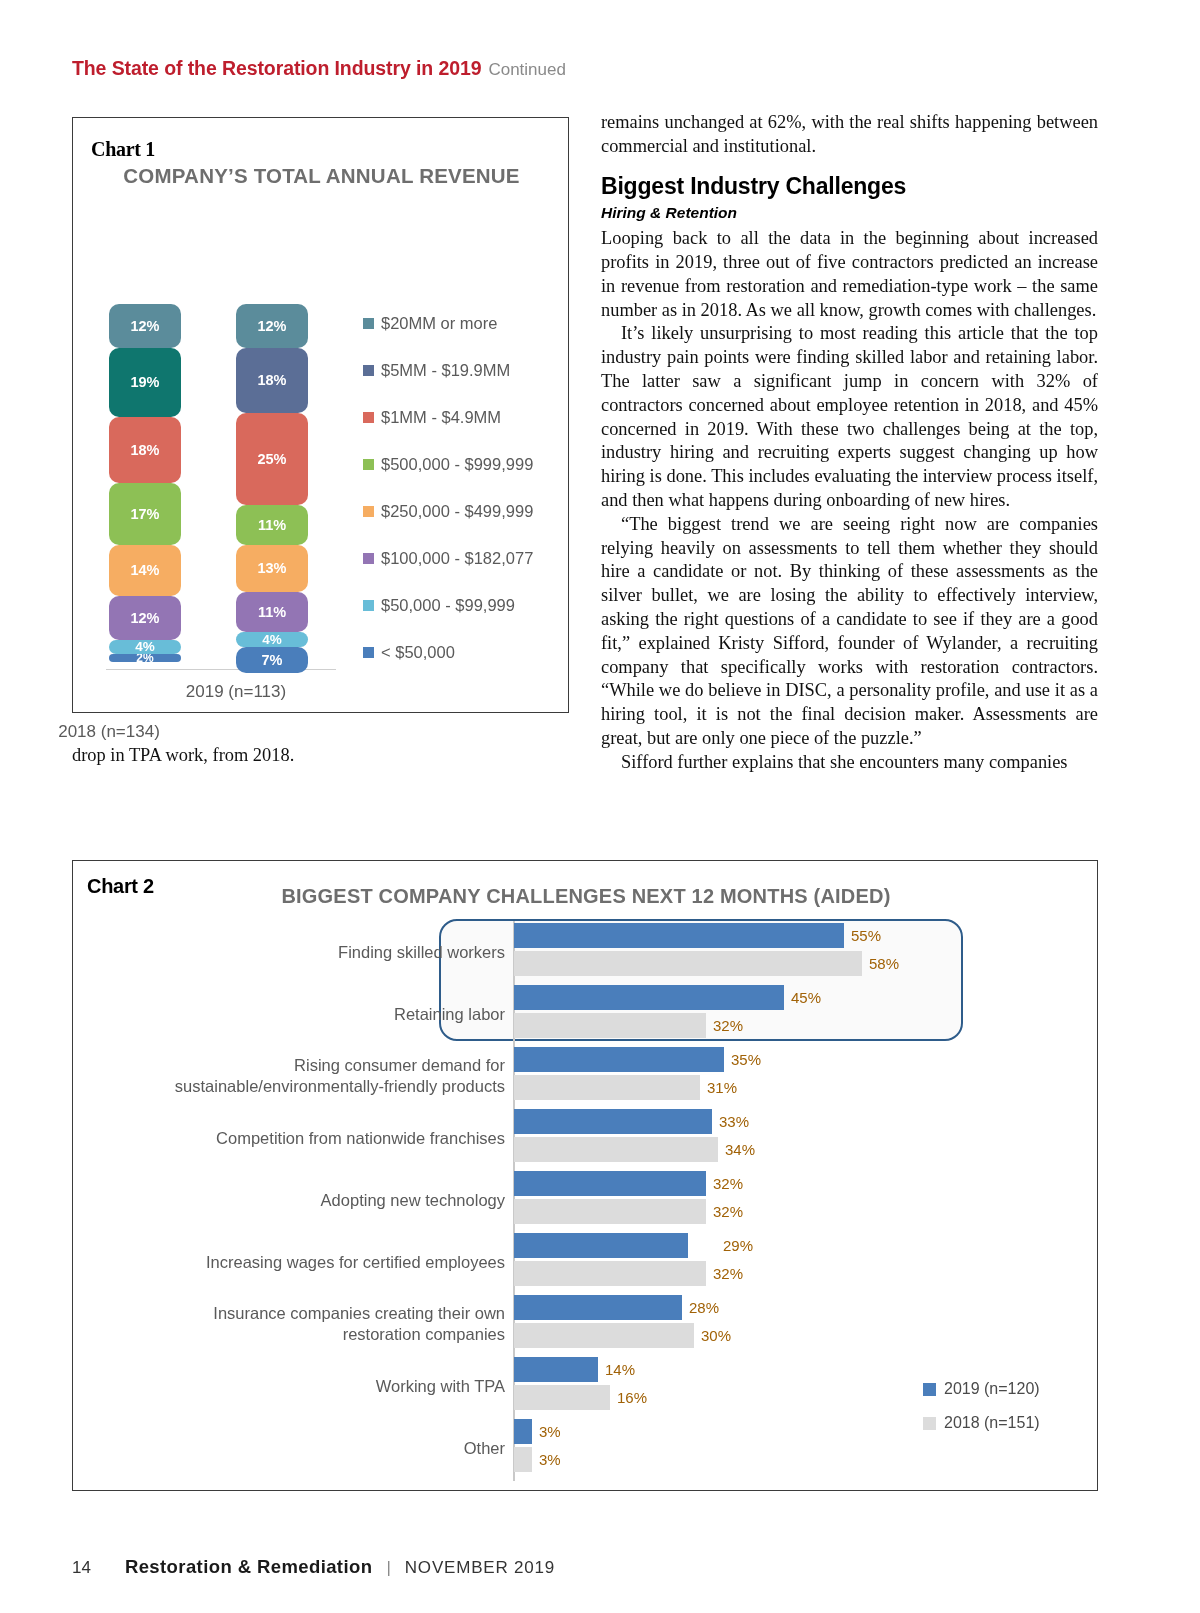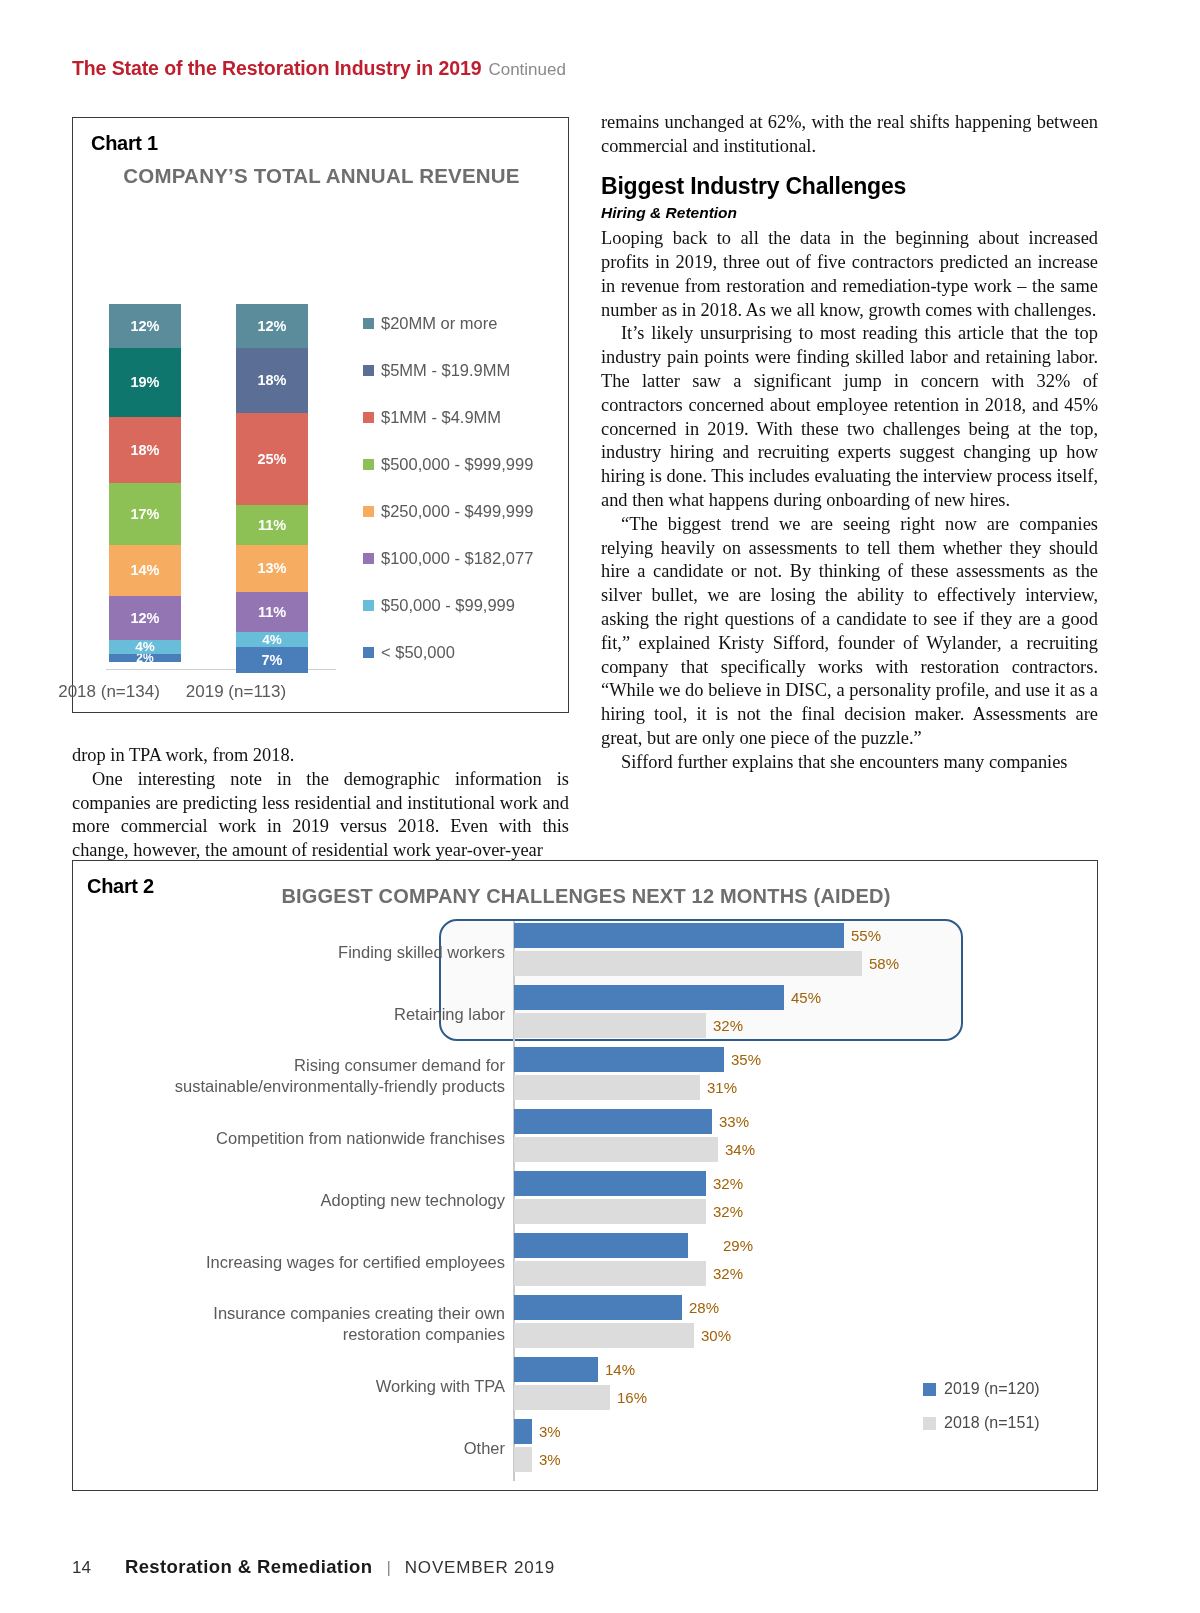--- a/index.html
+++ b/index.html
@@ -101,21 +101,21 @@
   .chart-title {
     position: absolute;
     font-family: "Liberation Sans", sans-serif;
     font-weight: bold;
     color: #6E6E6E;
     letter-spacing: 0.2px;
     text-align: center;
   }
 
   
-  #c1-tag { left: 18px; top: 14px; }
+  #c1-tag { left: 18px; top: 20px; font-family: Liberation Serif, serif; }
   #c1-title {
     left: 0; top: 46px; width: 497px;
     font-size: 20.5px;
   }
   .c1-plot {
     position: absolute;
     left: 0; top: 86px;
     width: 497px; height: 510px;
   }
   .c1-axisline {
@@ -137,31 +137,32 @@
   .c1-seg {
     display: flex;
     align-items: center;
     justify-content: center;
     color: #ffffff;
     font-family: "Liberation Sans", sans-serif;
     font-weight: bold;
     font-size: 14.5px;
     overflow: hidden;
     line-height: 1;
+    border-radius: 10px;
   }
   .c1-catlabel {
     position: absolute;
     top: 478px;
     width: 160px;
     text-align: center;
     font-family: "Liberation Sans", sans-serif;
     font-size: 17px;
     color: #5a5a5a;
   }
-  #c1-cat-2018 { left: -44px; }
+  #c1-cat-2018 { left: -44px; margin-top: 40px; }
   #c1-cat-2019 { left: 83px; }
 
   .c1-legend {
     position: absolute;
     left: 290px;
     top: 96px;
     width: 205px;
   }
   .c1-legend-row {
     display: flex;
@@ -404,21 +405,20 @@
     <h2 class="sec-head">Biggest Industry Challenges</h2>
     <h3 class="sub-head">Hiring &amp; Retention</h3>
     <p>Looping back to all the data in the beginning about increased profits in 2019, three out of five contractors predicted an increase in revenue from restoration and remediation-type work – the same number as in 2018. As we all know, growth comes with challenges.</p>
     <p class="indent">It’s likely unsurprising to most reading this article that the top industry pain points were finding skilled labor and retaining labor. The latter saw a significant jump in concern with 32% of contractors concerned about employee retention in 2018, and 45% concerned in 2019. With these two challenges being at the top, industry hiring and recruiting experts suggest changing up how hiring is done. This includes evaluating the interview process itself, and then what happens during onboarding of new hires.</p>
     <p class="indent">“The biggest trend we are seeing right now are companies relying heavily on assessments to tell them whether they should hire a candidate or not. By thinking of these assessments as the silver bullet, we are losing the ability to effectively interview, asking the right questions of a candidate to see if they are a good fit,” explained Kristy Sifford, founder of Wylander, a recruiting company that specifically works with restoration contractors. “While we do believe in DISC, a personality profile, and use it as a hiring tool, it is not the final decision maker. Assessments are great, but are only one piece of the puzzle.”</p>
     <p class="indent">Sifford further explains that she encounters many companies</p>
   </div>
 
   <div class="col-left-lower bodytext">
     <p>drop in TPA work, from 2018.</p>
-    <p class="indent">One interesting note in the demographic information is companies are predicting less residential and institutional work and more commercial work in 2019 versus 2018. Even with this change, however, the amount of residential work year-over-year</p>
   </div>
 
   <div class="chart-box" id="chart2-box">
     <div class="chart-tag" id="c2-tag">Chart 2</div>
     <div class="chart-title" id="c2-title">BIGGEST COMPANY CHALLENGES NEXT 12 MONTHS (AIDED)</div>
 
     <div class="c2-plot">
       <div class="c2-highlight"></div>
       <div class="c2-axis"></div>
       <div id="c2-rows">

